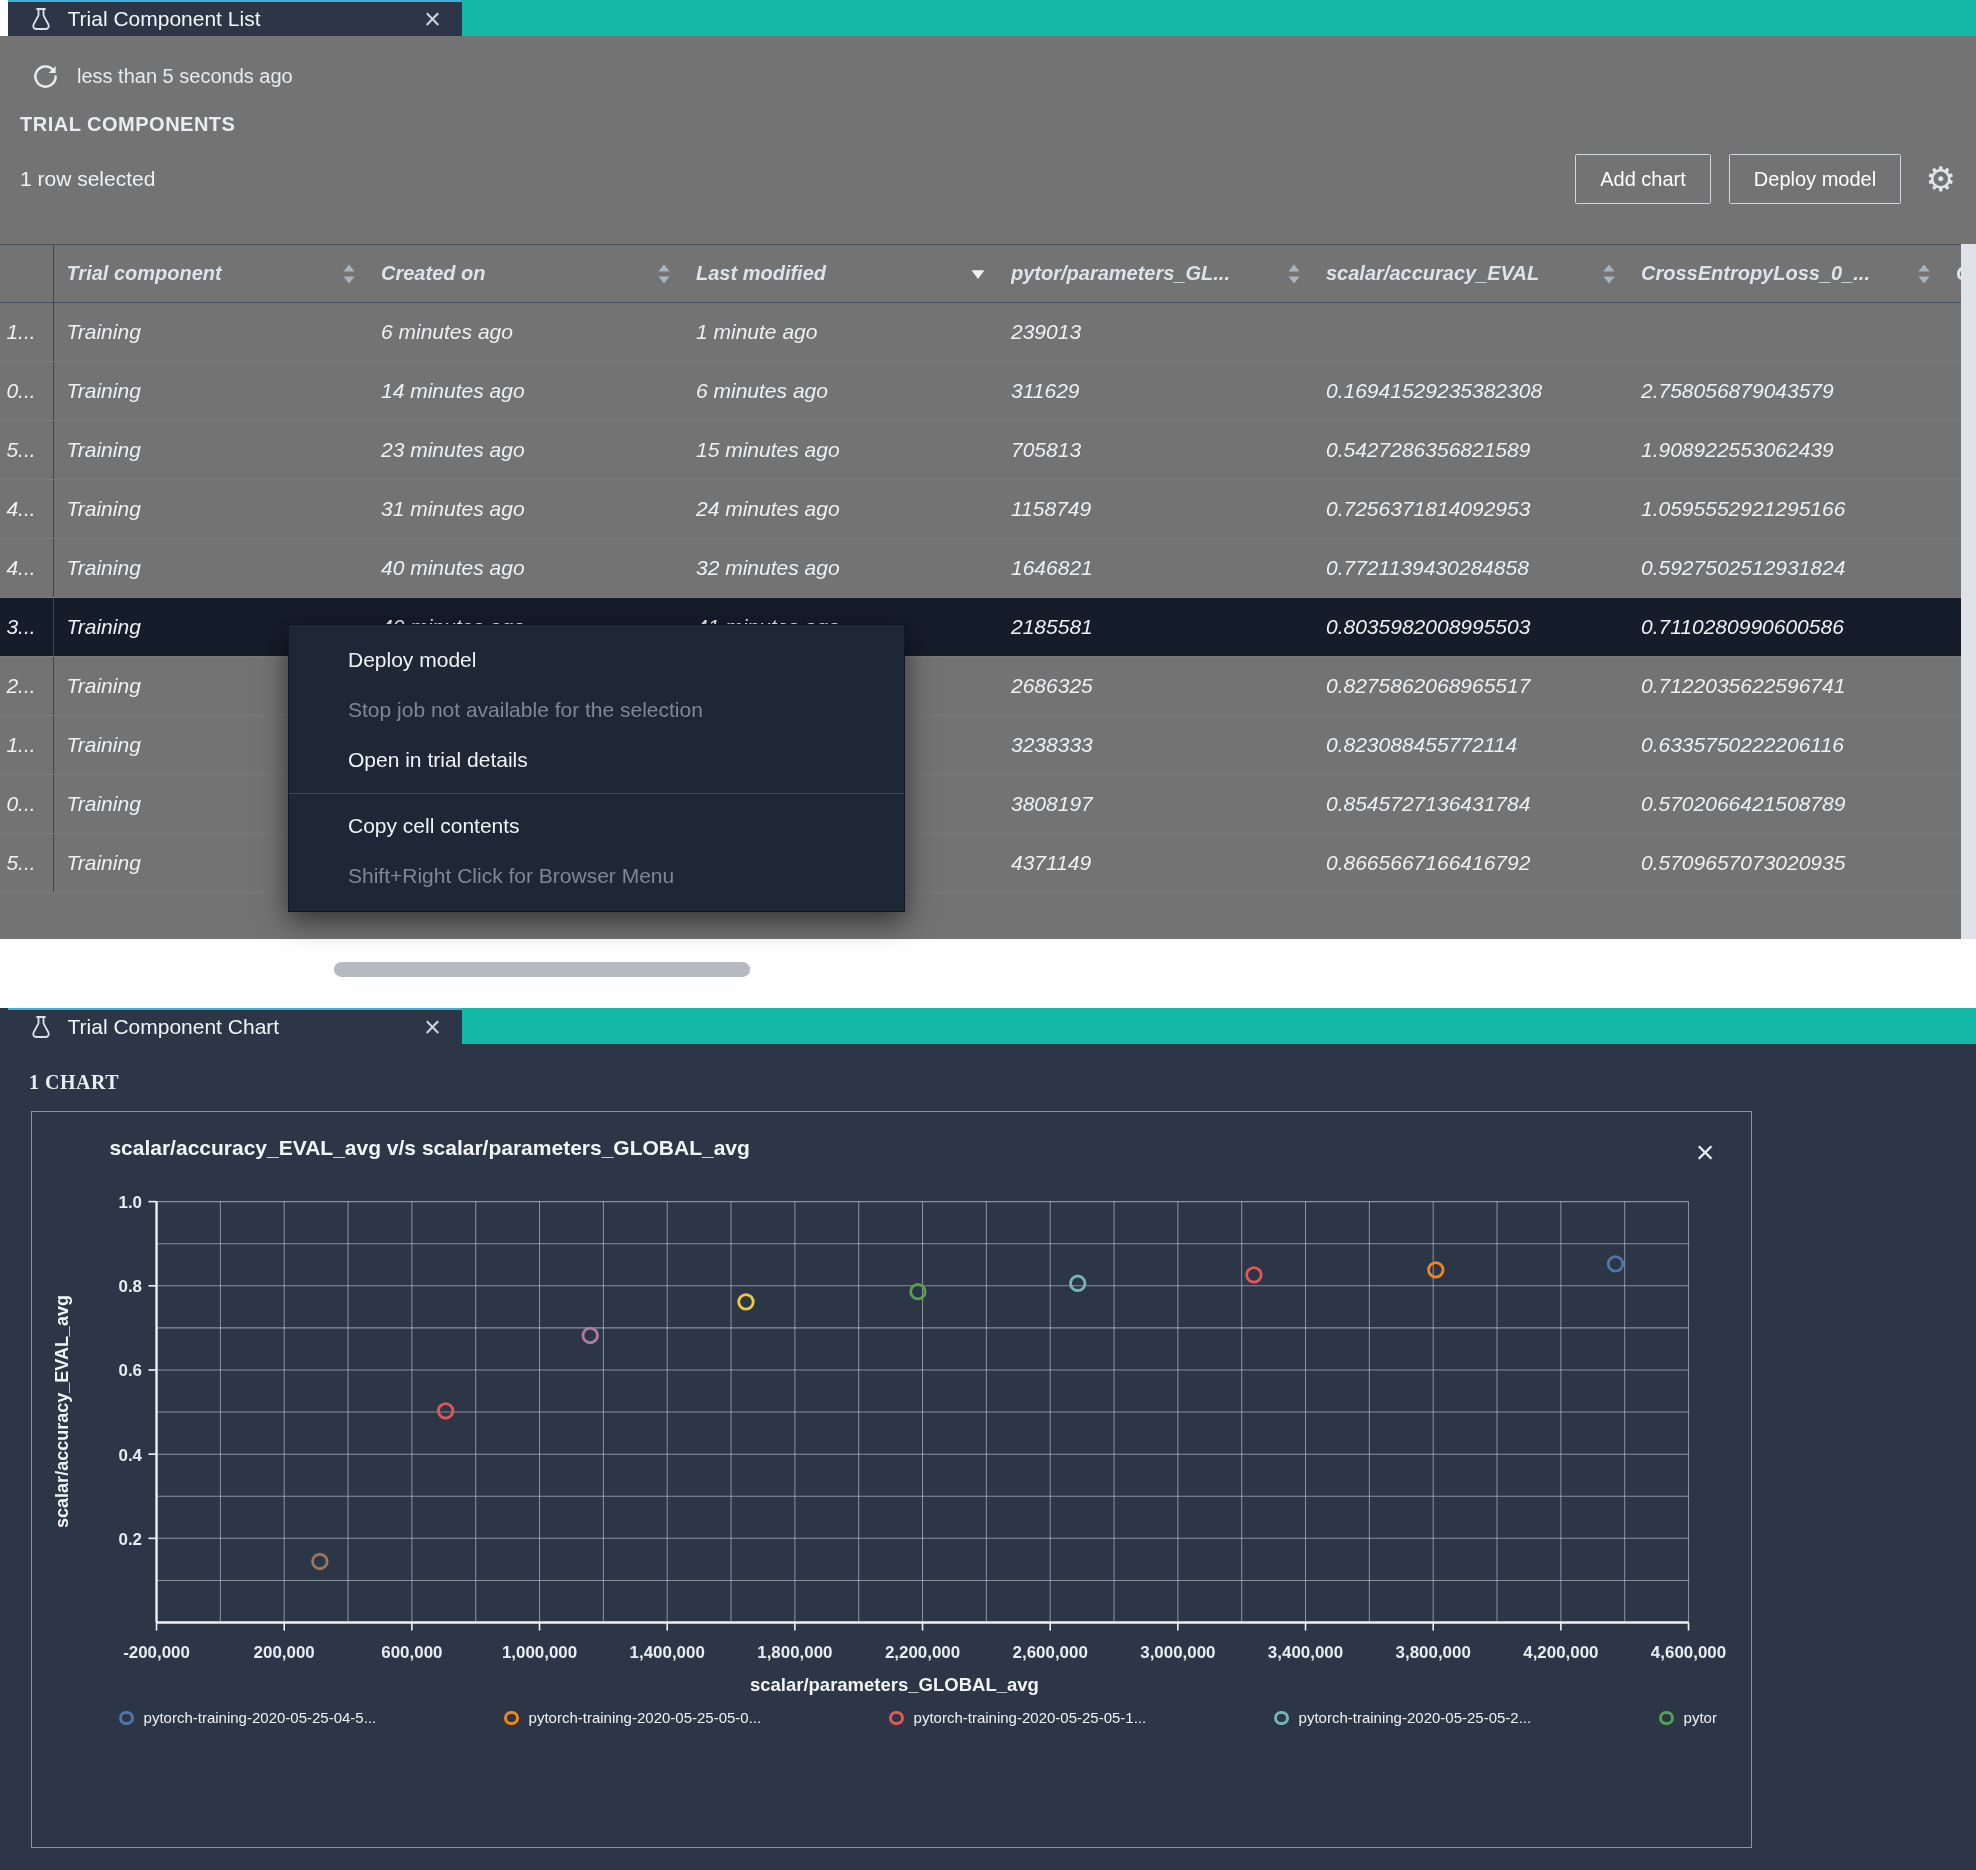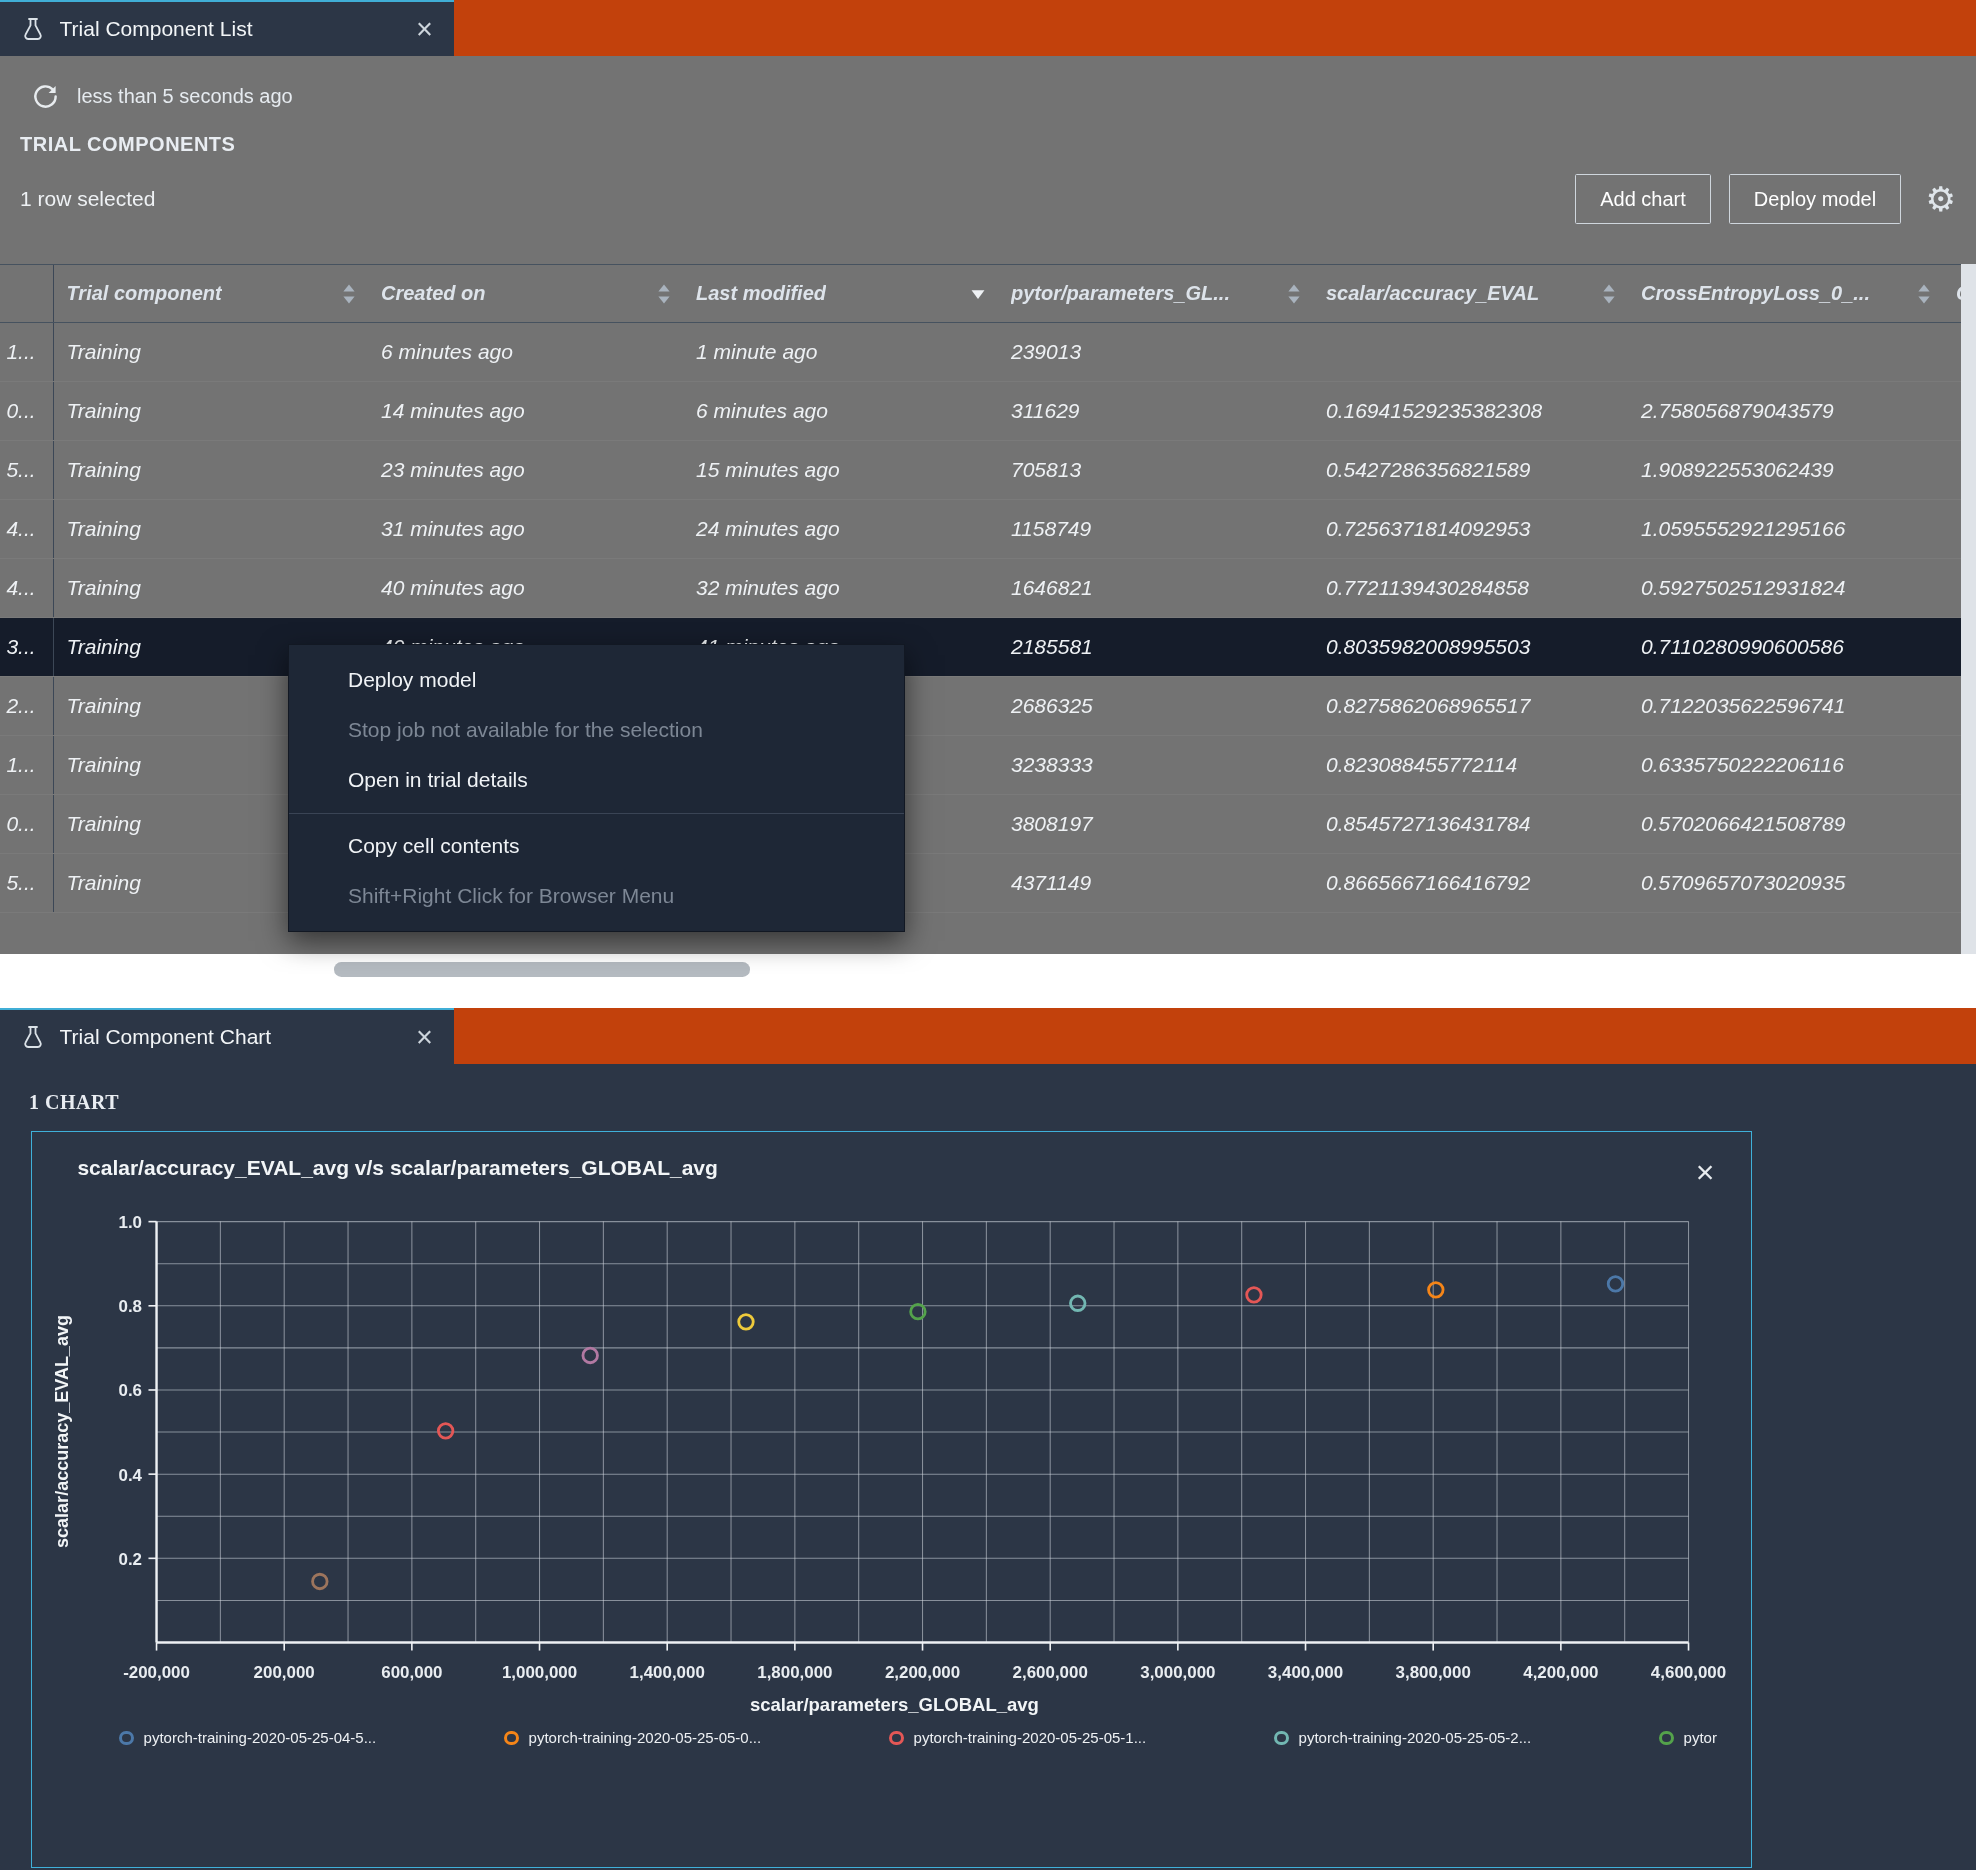--- a/index.html
+++ b/index.html
@@ -4,21 +4,21 @@
 <style>
   * { box-sizing: border-box; margin: 0; padding: 0; }
   html,body { width: 1977px; height: 1870px; }
   body { font-family: "Liberation Sans", "DejaVu Sans", sans-serif; background: #ffffff; overflow: hidden; }
   .app { position: relative; width: 1977px; height: 1870px; background: #ffffff; overflow: hidden; }
 
   .panel { position: absolute; left: 0; width: 1977px; }
   #list-panel { top: 0; height: 1008px; background: #ffffff; }
   #chart-panel { top: 1008px; height: 862px; background: #2c3646; }
 
-  .tabbar { height: 56px; background: #c2410c; display: flex; }
+  .tabbar { height: 36px; background: #14b8a6; display: flex; margin-left: 8px; }
   .tab { width: 454px; background: #2c3646; border-top: 2.4px solid #40aed6; display: flex; align-items: center; gap: 14.5px; padding: 0 21px; color: #f2f5f7; font-size: 21px; cursor: pointer; }
   .tab-label { flex: 1; white-space: nowrap; overflow: hidden; }
   .tab-close { font-size: 29px; color: #cdd5dc; line-height: 1; cursor: pointer; }
   .tab-icon svg, .refresh-icon svg { display: block; }
 
   .list-content { position: relative; height: 903px; background: #737373; color: #eef1f4; }
 
   .refresh-row { display: flex; align-items: center; gap: 18px; padding: 22.6px 0 0 32px; height: 58px; font-size: 20px; color: #e6ebf0; }
   .refresh-icon { cursor: pointer; }
   .section-title { margin: 19.3px 0 0 20px; font-size: 20px; font-weight: bold; letter-spacing: 0.5px; color: #e9edf2; }
@@ -45,21 +45,21 @@
 
   .v-scrollbar { position: absolute; top: 208px; right: 0; width: 16px; height: 695px; background: #dfe3e8; }
 
   .hscroll-strip { position: absolute; left: 0; top: 954px; width: 1977px; height: 54px; background: #ffffff; }
   .hscroll-thumb { position: absolute; left: 334px; top: 8px; width: 416px; height: 14.5px; border-radius: 7.3px; background: #b4bac0; cursor: grab; }
 
   .chart-content { padding: 27px 0 0 29px; }
   .chart-section-title { font-size: 20px; font-weight: bold; letter-spacing: 0.5px; color: #e9edf2; font-family: Liberation Serif, serif; }
   .chart-card { position: relative; margin: 17px 0 0 2.4px; width: 1721px; height: 737px; border: 1.6px solid #3fb0d9; background: #2c3646; overflow: hidden; }
   .card-title-row { display: flex; align-items: flex-start; padding: 24px 37px 0 45px; }
-  .card-title { font-size: 21px; font-weight: bold; color: #f2f5f7; }
+  .card-title { font-size: 21px; font-weight: bold; color: #f2f5f7; margin-left: 32px; }
   .card-close { margin-left: auto; font-size: 32px; color: #e8ecef; line-height: 1; cursor: pointer; }
 
   .plot-wrap { position: relative; margin-top: 19.3px; height: 484px; }
   #plot-svg { position: absolute; left: 56px; top: 0; }
   #plot-svg text { font-family: "Liberation Sans", "DejaVu Sans", sans-serif; fill: #e9edf1; font-size: 21px; font-weight: 600; }
   .grid-line { stroke: #d6dbe2; stroke-opacity: 0.55; stroke-width: 1.3; }
   .axis-line { stroke: #eef1f4; stroke-width: 3; }
   .tick-mark { stroke: #eef1f4; stroke-width: 2; }
 
   .y-axis-label { position: absolute; width: 451px; left: -195px; top: 214px; text-align: center; transform: rotate(-90deg); font-size: 18px; font-weight: bold; color: #f2f5f7; }

